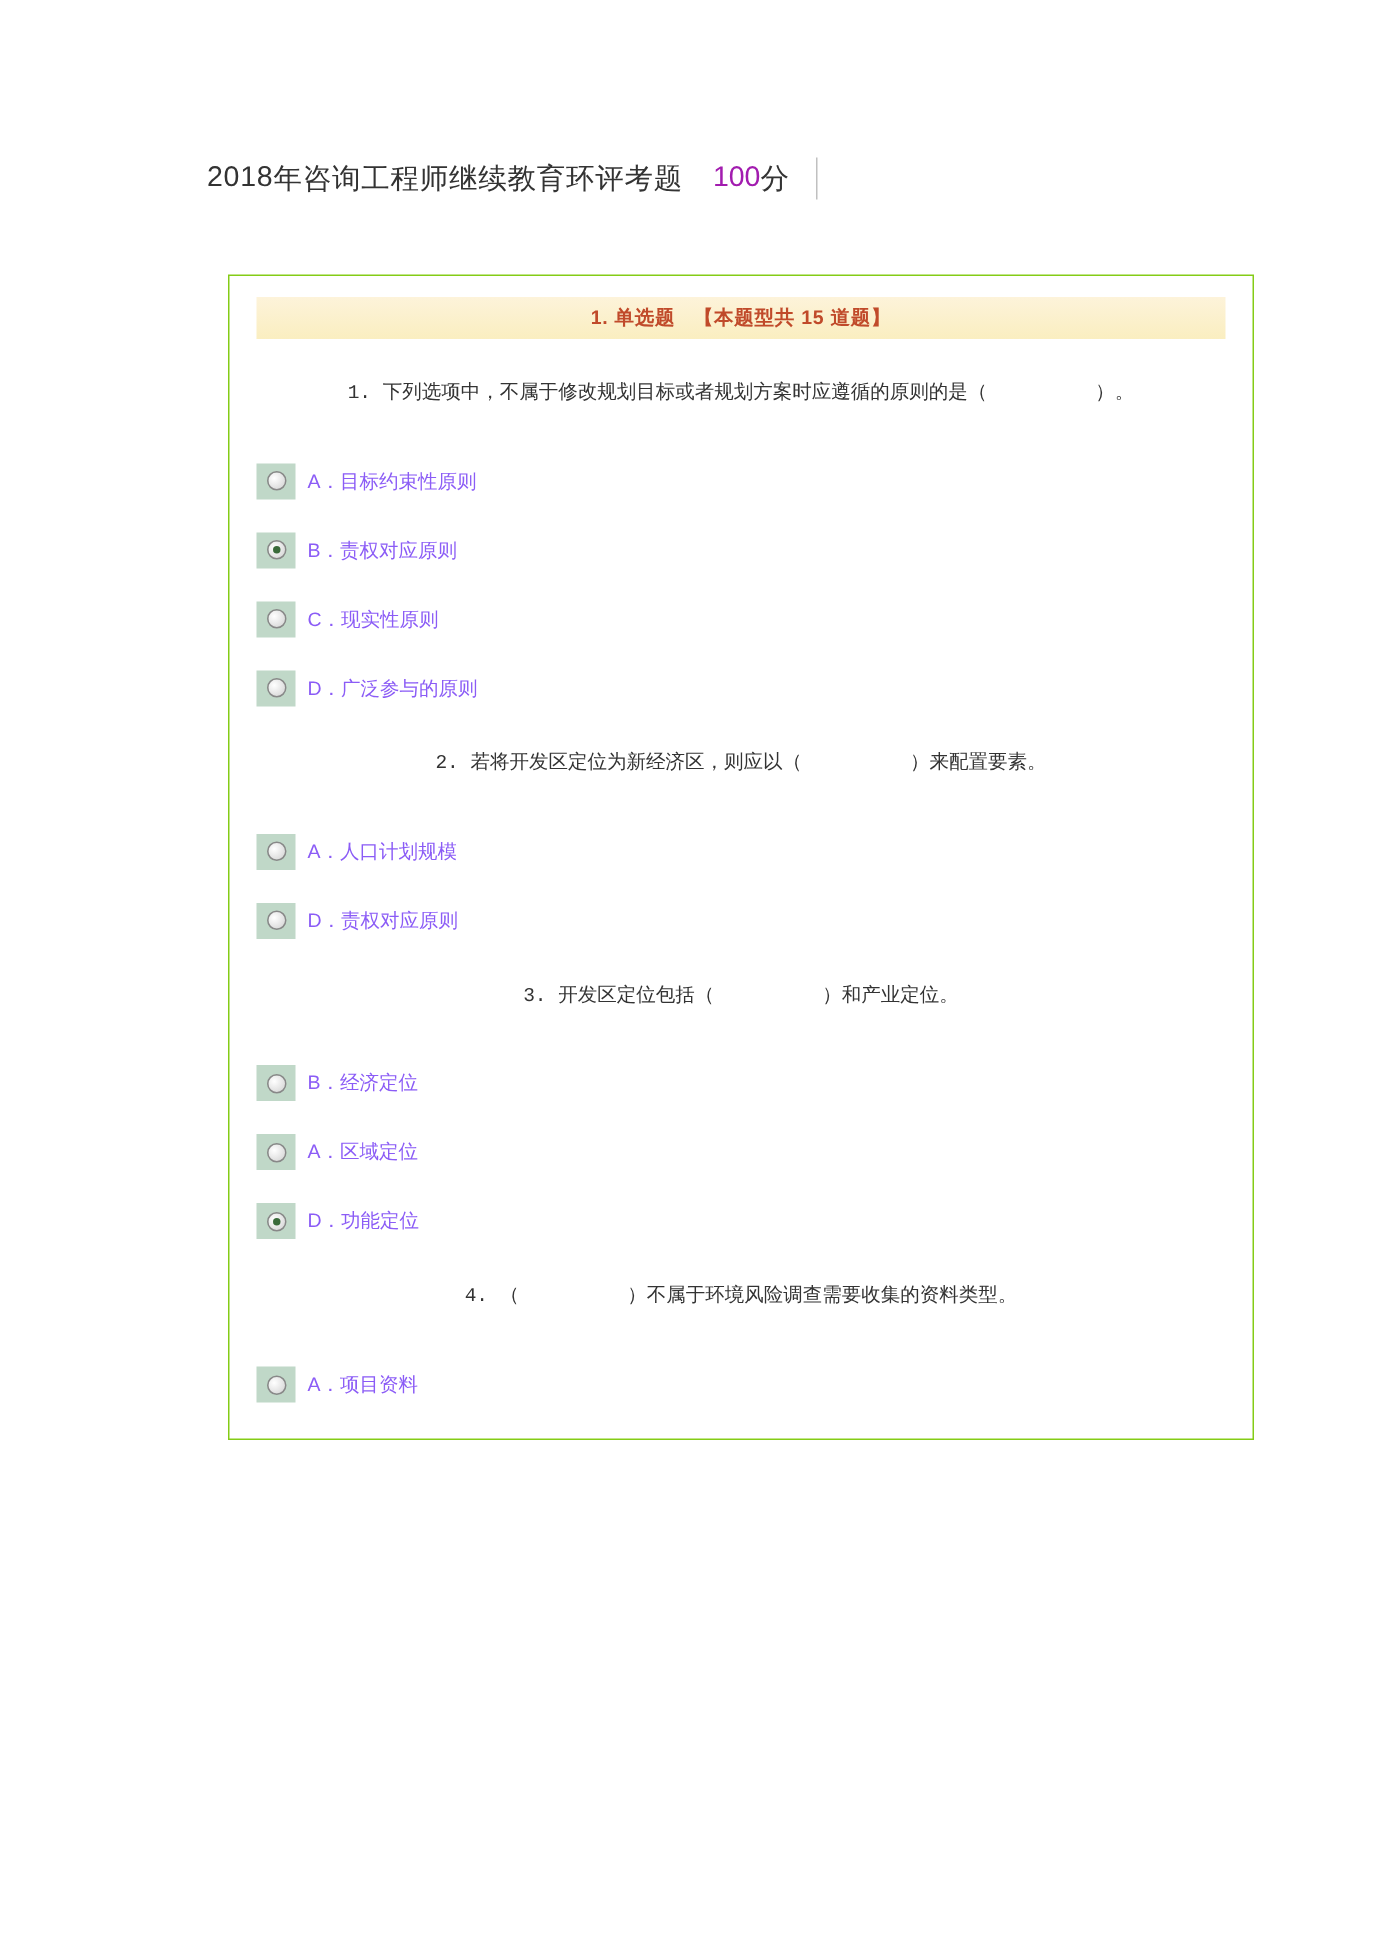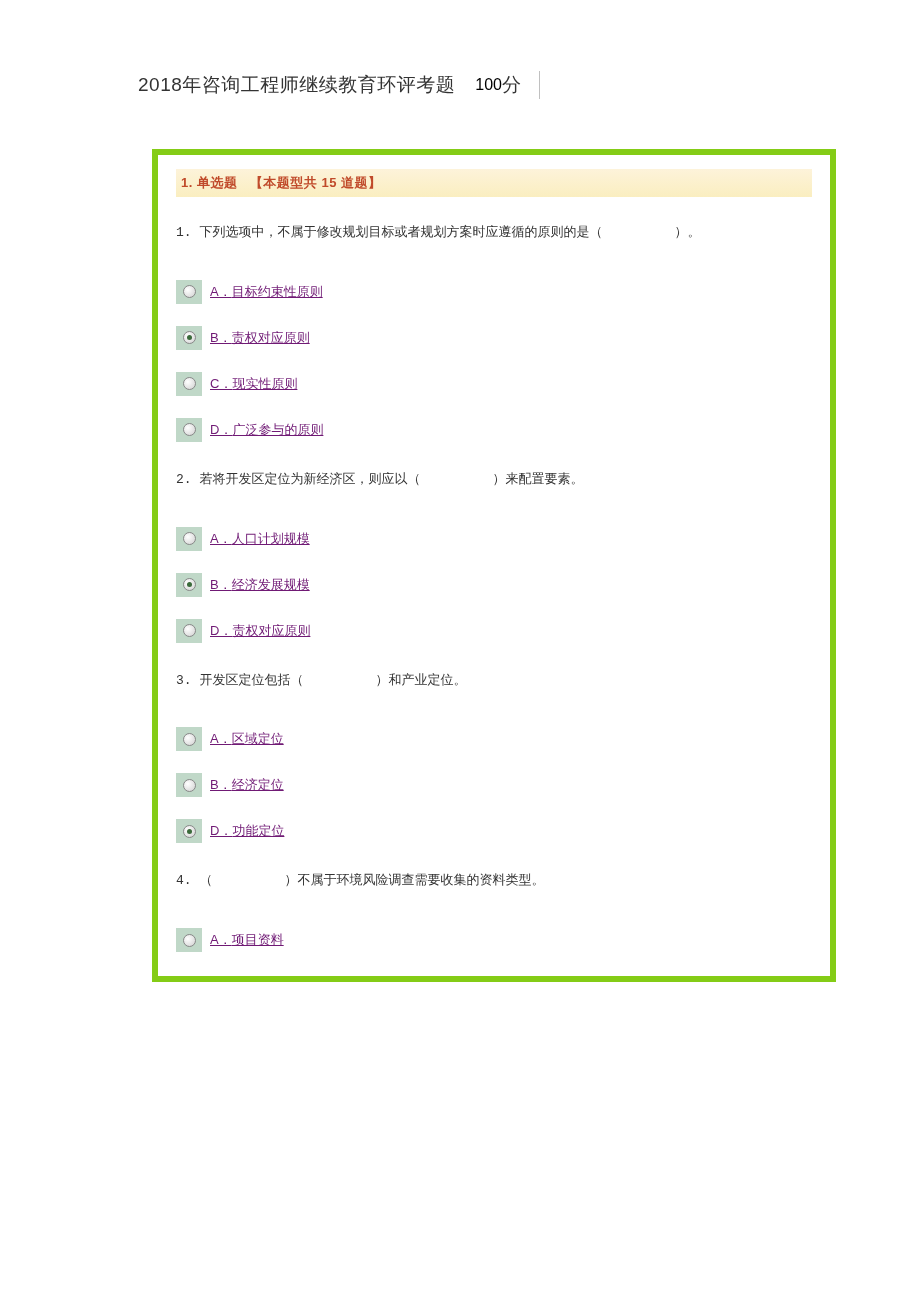--- a/index.html
+++ b/index.html
@@ -7,49 +7,50 @@
       padding: 0;
       box-sizing: border-box;
     }
     body {
       background: #ffffff;
       font-family: "SimSun", "Microsoft YaHei", sans-serif;
       width: 920px;
       position: relative;
     }
     .page {
-      padding: 71px 0 0 0;
+      padding: 105px 0 0 0;
+      text-align: center;
     }
     .title-row {
       margin-left: 138px;
       margin-bottom: 50px;
       display: flex;
       align-items: center;
     }
     .title-text {
       font-size: 19px;
       color: #333;
       letter-spacing: 0.5px;
     }
     .title-score {
-      font-size: 16px;
-      color: #000000;
+      font-size: 19px;
+      color: #a21caf;
       margin-left: 20px;
     }
     .title-divider {
       display: inline-block;
       width: 1px;
       height: 28px;
       background: #c0c0c0;
       margin-left: 18px;
       vertical-align: middle;
     }
     .exam-box {
       margin: 0 84px 0 152px;
-      border: 6px solid #84cc16;
+      border: 1px solid #84cc16;
       padding: 14px 18px 24px 18px;
     }
     .section-header {
       background: linear-gradient(to bottom, #fdf3da, #faeec0);
       color: #c04a2a;
       font-size: 13px;
       font-weight: bold;
       padding: 5px 5px;
       margin-bottom: 26px;
       letter-spacing: 0.5px;
@@ -95,22 +96,21 @@
     }
     .radio-selected .radio-outer::after {
       content: "";
       width: 5px;
       height: 5px;
       border-radius: 50%;
       background: #3a6a3a;
     }
     .option-label {
       font-size: 13px;
-      color: #701a75;
-      text-decoration: underline;
+      color: #8b5cf6;
     }
   </style>
 </head>
 <body>
 
 <div class="page">
 
   <div class="title-row">
     <span class="title-text">2018</span>
     <span class="title-text"> 年咨询工程师继续教育环评考题</span>
@@ -163,49 +163,43 @@
         <span>2.</span>
         <span>若将开发区定位为新经济区，则应以（</span><span class="blank"></span><span>）来配置要素。</span>
       </div>
       <div class="option-row">
         <span class="radio-wrap">
             <span class="radio-outer"></span>
           </span>
         <span class="option-label"><span>A．</span><span>人口计划规模</span></span>
       </div>
       <div class="option-row">
-        <span class="radio-wrap radio-selected">
-            <span class="radio-outer"></span>
-          </span>
-        <span class="option-label"><span>B．</span><span>经济发展规模</span></span>
-      </div>
-      <div class="option-row">
         <span class="radio-wrap">
             <span class="radio-outer"></span>
           </span>
         <span class="option-label"><span>D．</span><span>责权对应原则</span></span>
       </div>
     </div>
 
     <div class="question">
       <div class="question-text">
         <span>3.</span>
         <span>开发区定位包括（</span><span class="blank"></span><span>）和产业定位。</span>
       </div>
       <div class="option-row">
         <span class="radio-wrap">
             <span class="radio-outer"></span>
           </span>
+        <span class="option-label"><span>B．</span><span>经济定位</span></span>
+      </div>
+      <div class="option-row">
+        <span class="radio-wrap">
+            <span class="radio-outer"></span>
+          </span>
         <span class="option-label"><span>A．</span><span>区域定位</span></span>
-      </div>
-      <div class="option-row">
-        <span class="radio-wrap">
-            <span class="radio-outer"></span>
-          </span>
-        <span class="option-label"><span>B．</span><span>经济定位</span></span>
       </div>
       <div class="option-row">
         <span class="radio-wrap radio-selected">
             <span class="radio-outer"></span>
           </span>
         <span class="option-label"><span>D．</span><span>功能定位</span></span>
       </div>
     </div>
 
     <div class="question" style="margin-bottom:0;">

